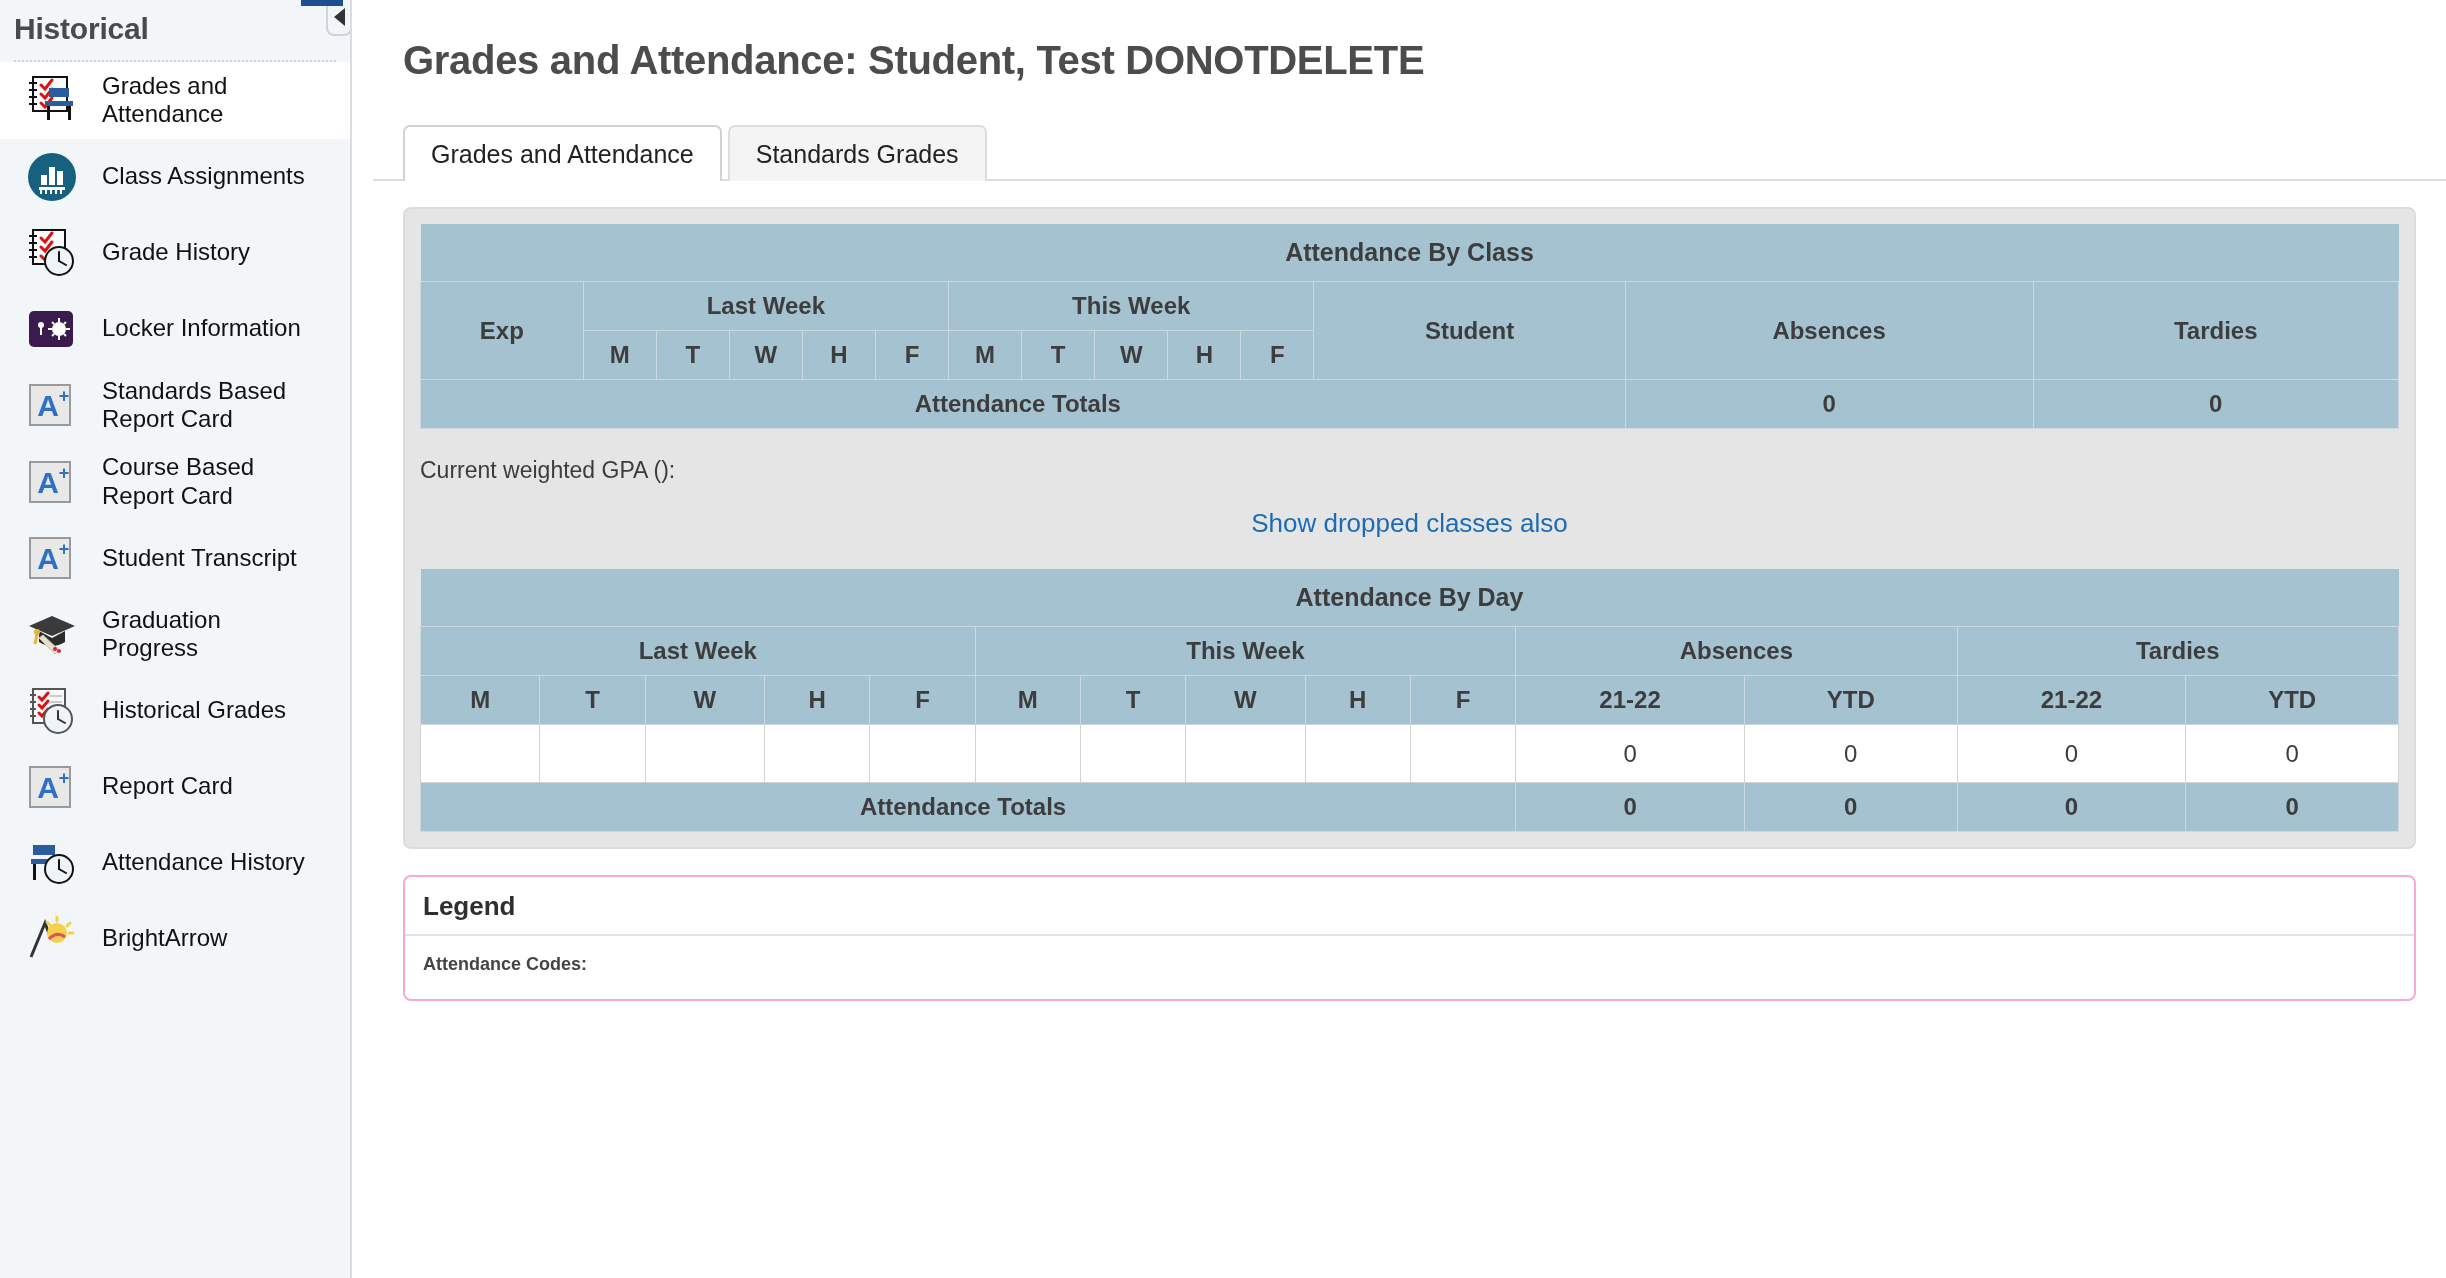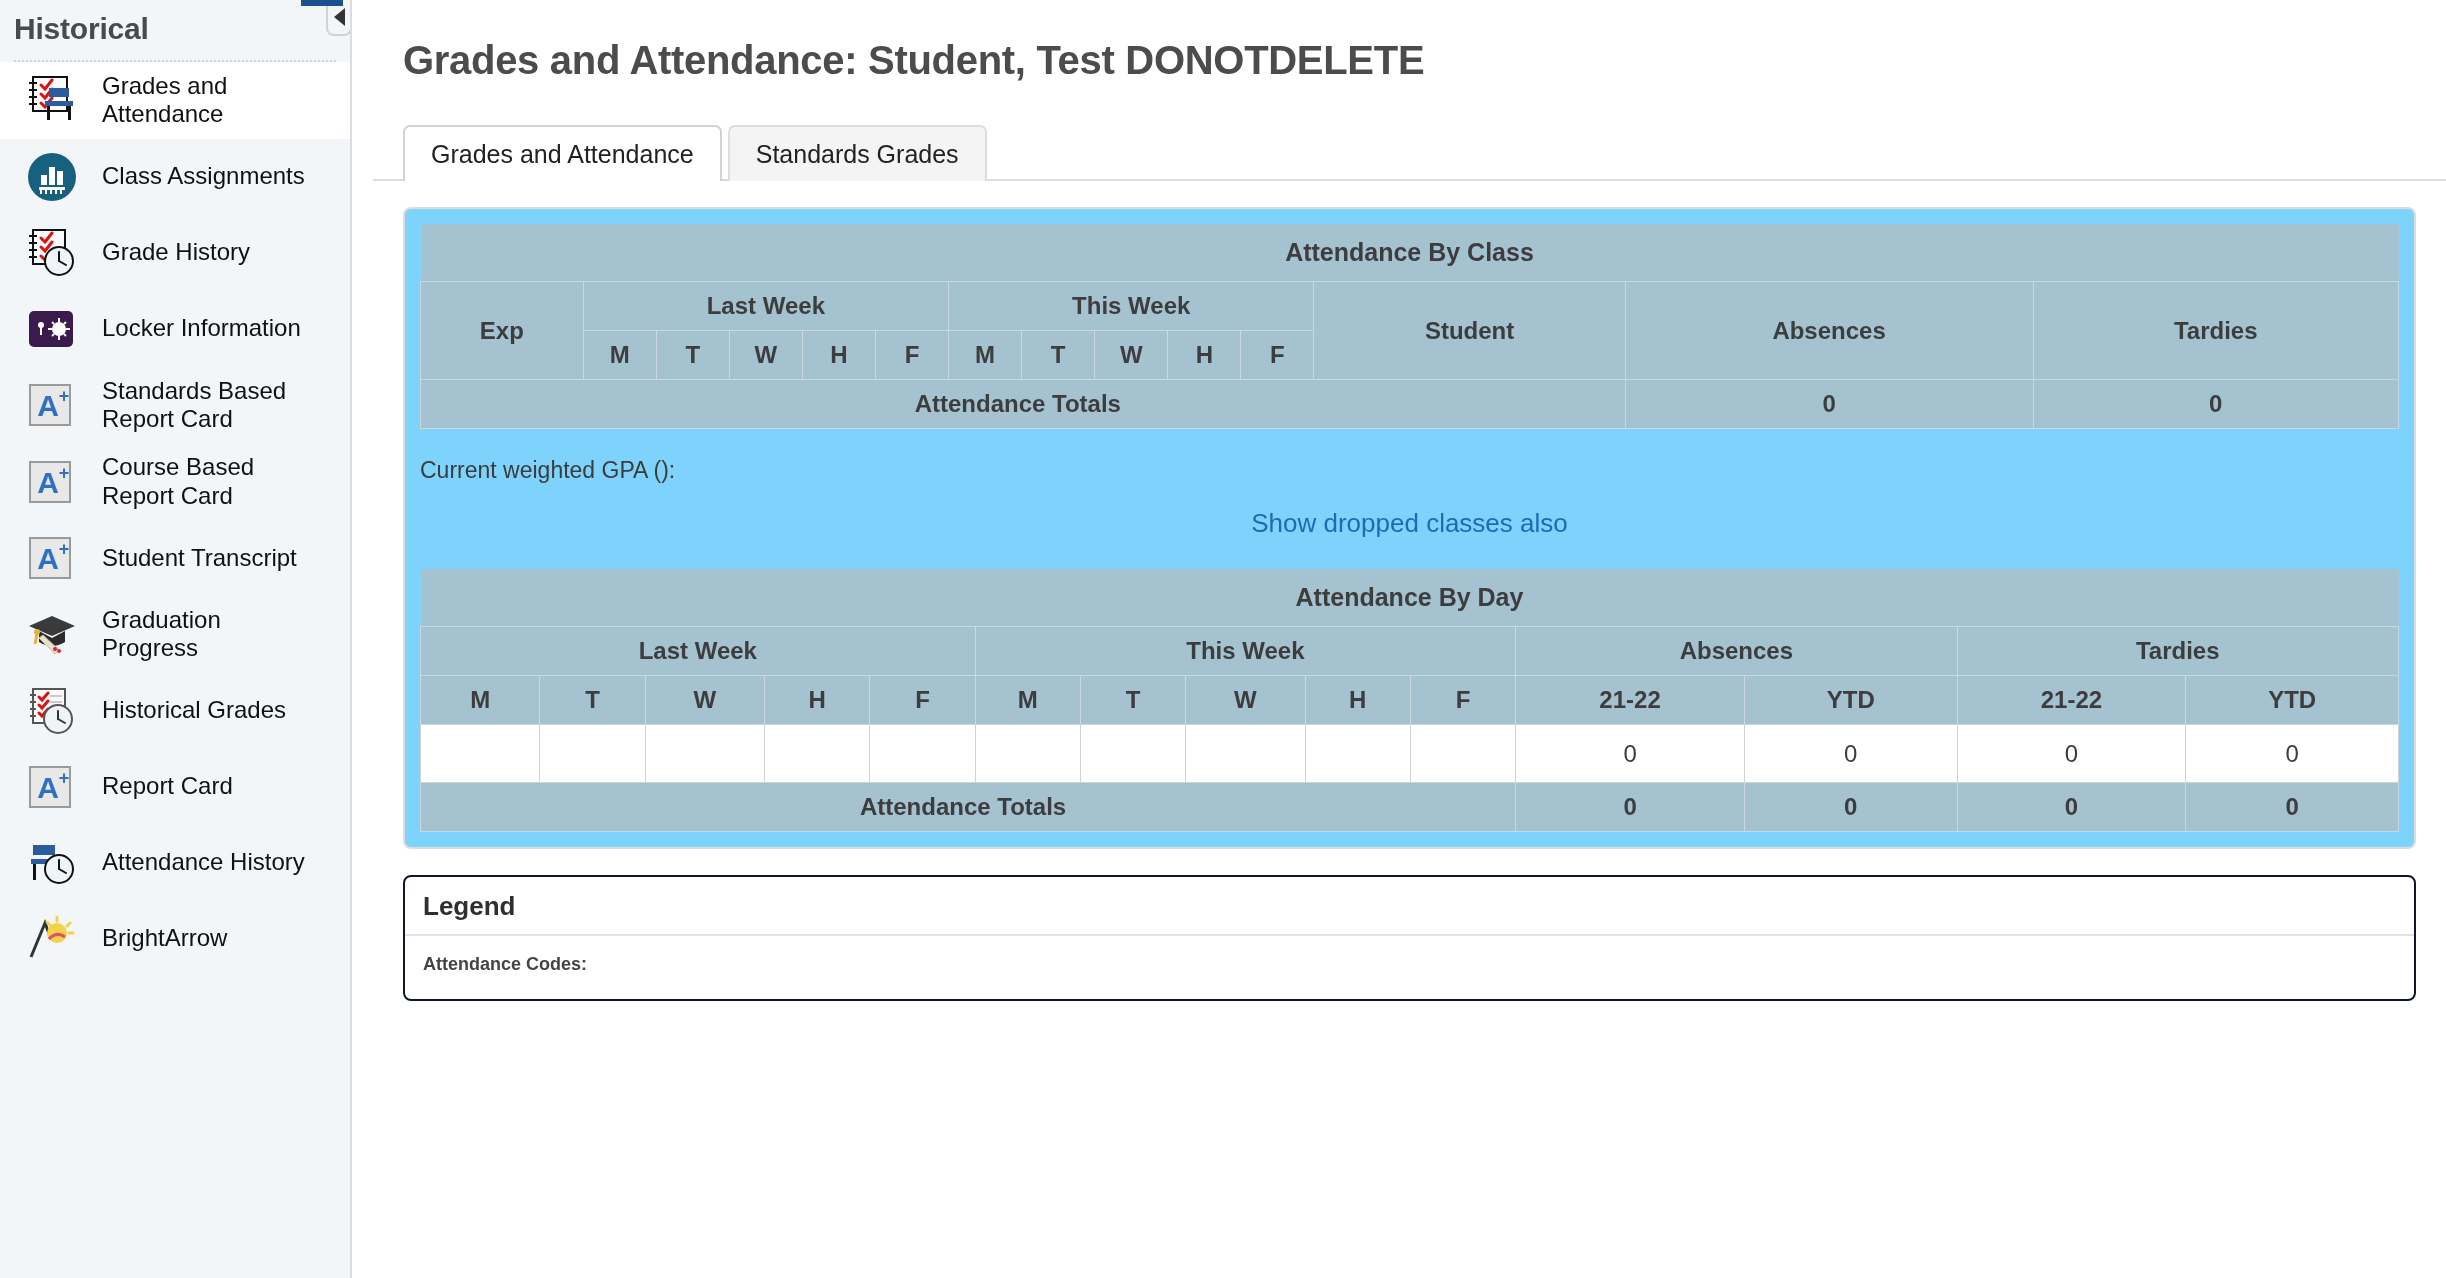--- a/index.html
+++ b/index.html
@@ -162,21 +162,21 @@
     height: 3px;
     background: #ffffff;
   }
   .tab.inactive { background: #f4f4f4; border-color: #dddddd; margin-left: 6px; }
 
   
   .panel {
     margin: 26px 30px 0 30px;
     border: 2px solid #dcdcdc;
     border-radius: 8px;
-    background: #7dd3fc;
+    background: #e5e5e5;
     padding: 15px;
   }
 
   
   table.att {
     width: 100%;
     border-collapse: collapse;
     table-layout: fixed;
   }
   table.att th, table.att td {
@@ -225,21 +225,21 @@
     font-size: 26px;
     color: #1c6cb5;
     text-decoration: none;
     padding: 24px 0 30px 0;
     cursor: pointer;
   }
 
   
   .legend-box {
     margin: 26px 30px 0 30px;
-    border: 2px solid #0f172a;
+    border: 2px solid #f9a8d4;
     border-radius: 8px;
     background: #ffffff;
   }
   .legend-title {
     font-size: 26px;
     font-weight: bold;
     color: #2f2f2f;
     padding: 14px 18px 12px 18px;
     border-bottom: 2px solid #e2e2e2;
   }

